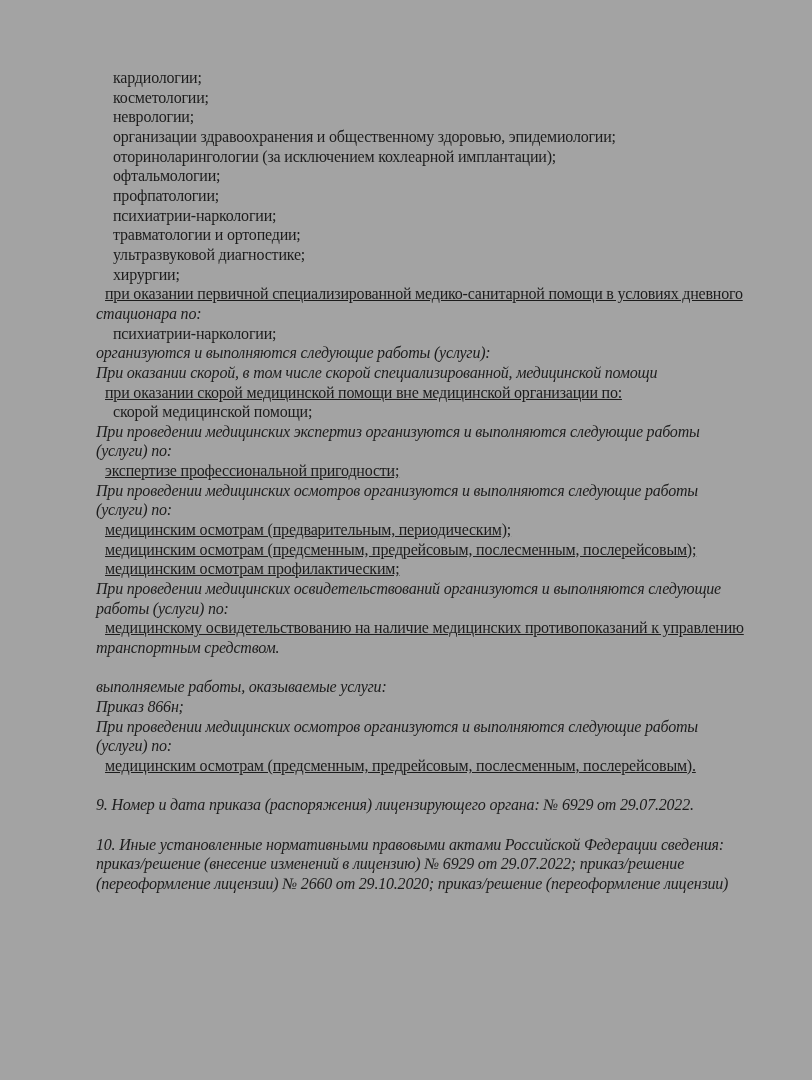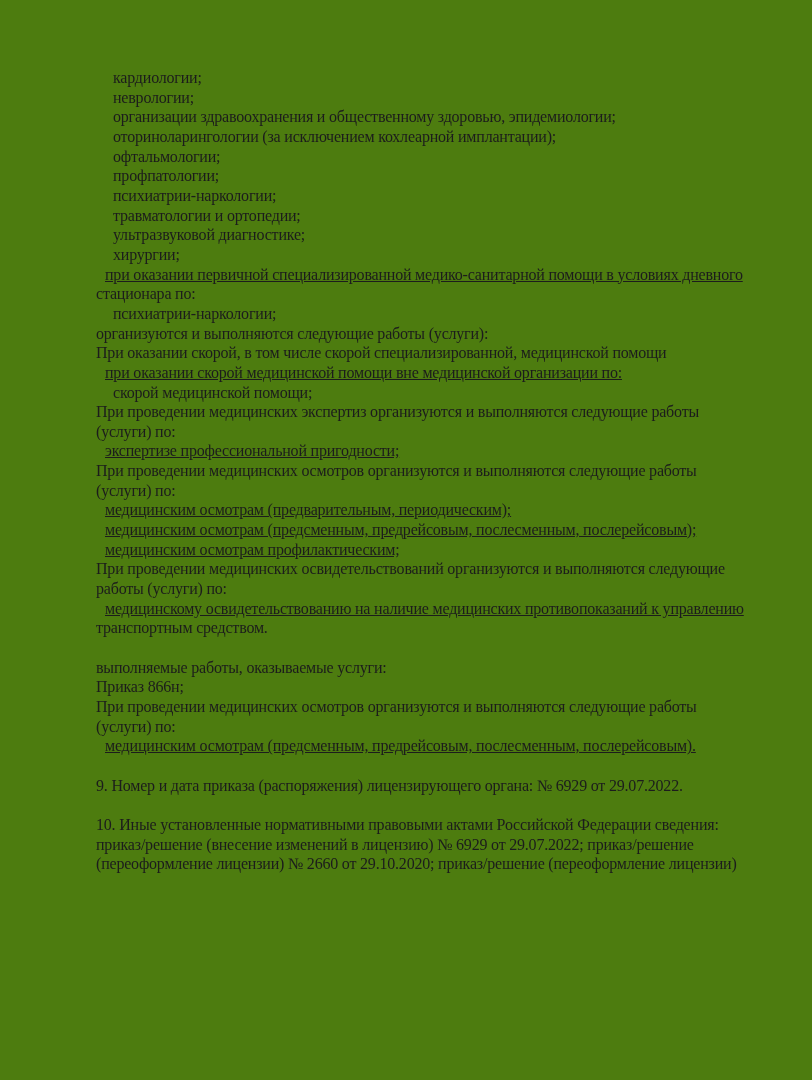--- a/index.html
+++ b/index.html
@@ -22,30 +22,31 @@
     font-family: "Liberation Serif", "DejaVu Serif", serif;
     font-size: 16px;
     color: #1c1c1c;
     letter-spacing: -0.2px;
   }
   .line {
     height: 19.66px;
     line-height: 19.66px;
     white-space: pre;
   }
-  .indent-0 { padding-left: 0; }
+  .indent-0 { padding-left: 0; font-style: italic; }
   .indent-1 { padding-left: 9px; text-decoration: underline; }
   .indent-2 { padding-left: 17px; }
 </style>
 </head>
 <body>
 
-<div class="page" style="background: #4d7c0f;">
+<div class="page" style="background: #a3a3a3;">
   <div class="text-block" style="color: rgb(28, 28, 28);">
       <div class="line indent-2">кардиологии;</div>
+      <div class="line indent-2">косметологии;</div>
       <div class="line indent-2">неврологии;</div>
       <div class="line indent-2">организации здравоохранения и общественному здоровью, эпидемиологии;</div>
       <div class="line indent-2">оториноларингологии (за исключением кохлеарной имплантации);</div>
       <div class="line indent-2">офтальмологии;</div>
       <div class="line indent-2">профпатологии;</div>
       <div class="line indent-2">психиатрии-наркологии;</div>
       <div class="line indent-2">травматологии и ортопедии;</div>
       <div class="line indent-2">ультразвуковой диагностике;</div>
       <div class="line indent-2">хирургии;</div>
       <div class="line indent-1">при оказании первичной специализированной медико-санитарной помощи в условиях дневного</div>

